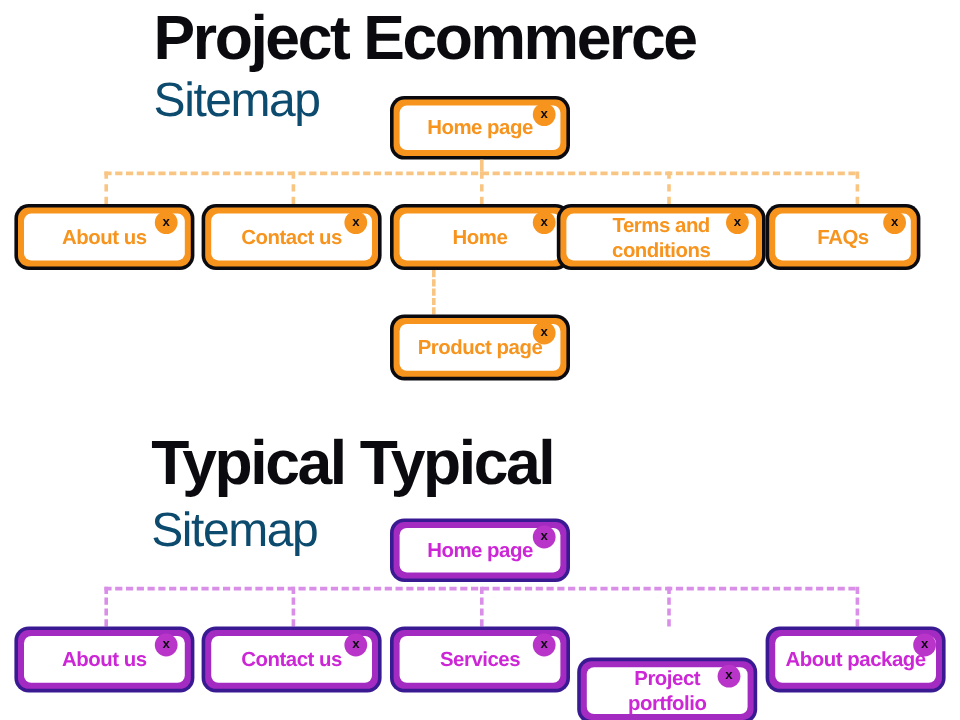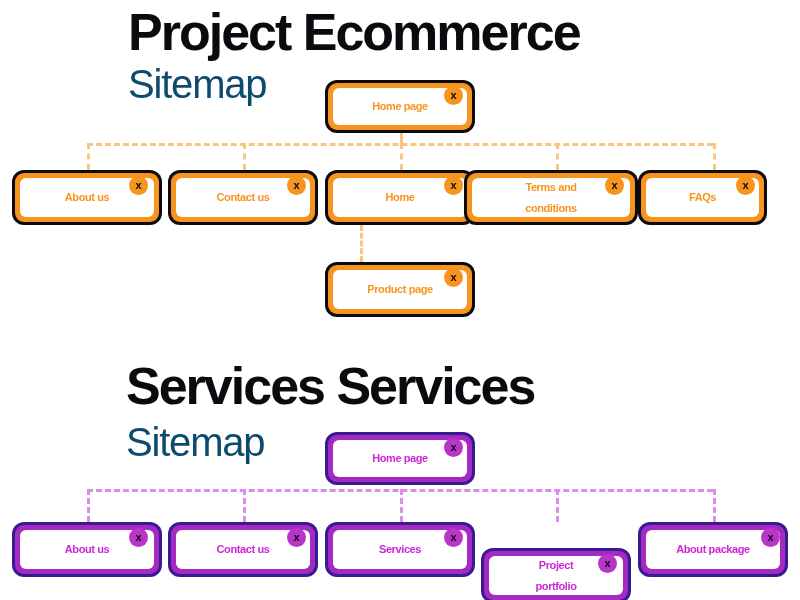--- a/index.html
+++ b/index.html
@@ -121,21 +121,21 @@
     width: 100%;
     height: 100%;
     display: flex;
     align-items: center;
     justify-content: center;
   }
 
   .node-label {
     font-family: "Liberation Sans", sans-serif;
     font-weight: bold;
-    font-size: 11px;
+    font-size: 17px;
     line-height: 21px;
     letter-spacing: -0.4px;
     padding: 0 6px;
     white-space: pre-line;
   }
   .node.orange .node-label { color: #f7941e; }
   .node.purple .node-label { color: #cc26d6; }
 
   
   .badge {
@@ -231,21 +231,21 @@
 
   <div class="node orange" style="left:325px; top:262px; width:150px; height:55px;">
     <div class="inner">
       <div class="face">
         <span class="node-label">Product page</span>
       </div>
     </div>
     <span class="badge" style="right:12px;">x</span>
   </div>
 
-  <div class="section-title" id="serv-title">Services Services</div>
+  <div class="section-title" id="serv-title">Typical Typical</div>
   <div class="section-subtitle" id="serv-sub">Sitemap</div>
 
   <div class="node purple" style="left:325px; top:432px; width:150px; height:53px;">
     <div class="inner">
       <div class="face">
         <span class="node-label">Home page</span>
       </div>
     </div>
     <span class="badge" style="right:12px;">x</span>
   </div>

